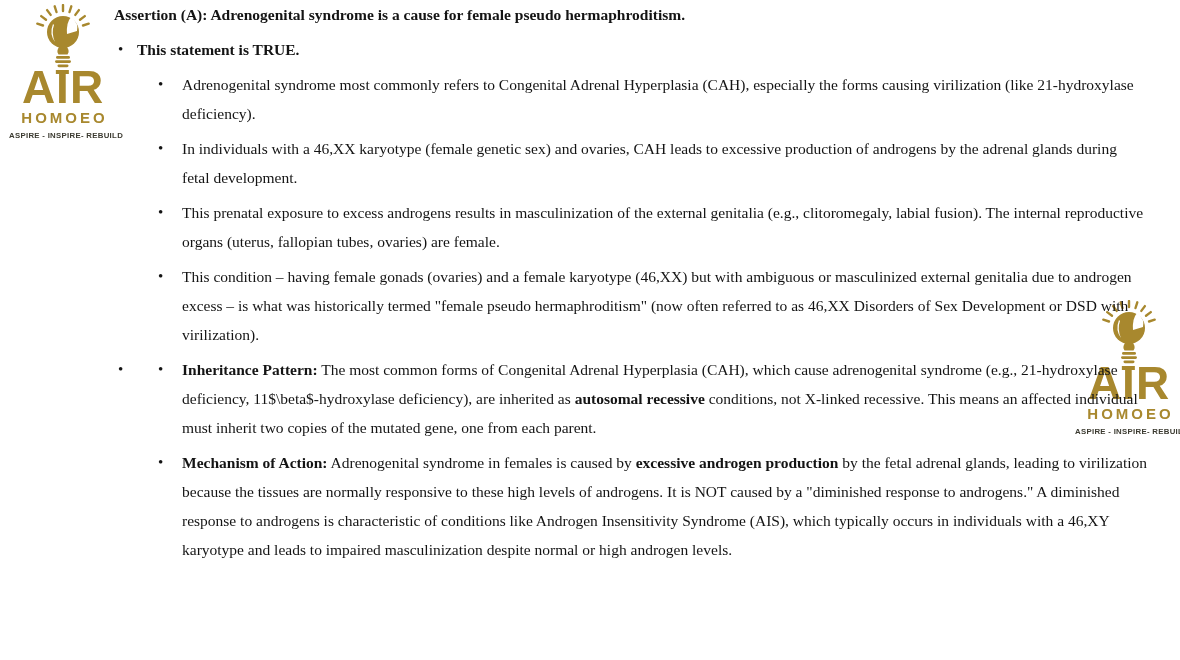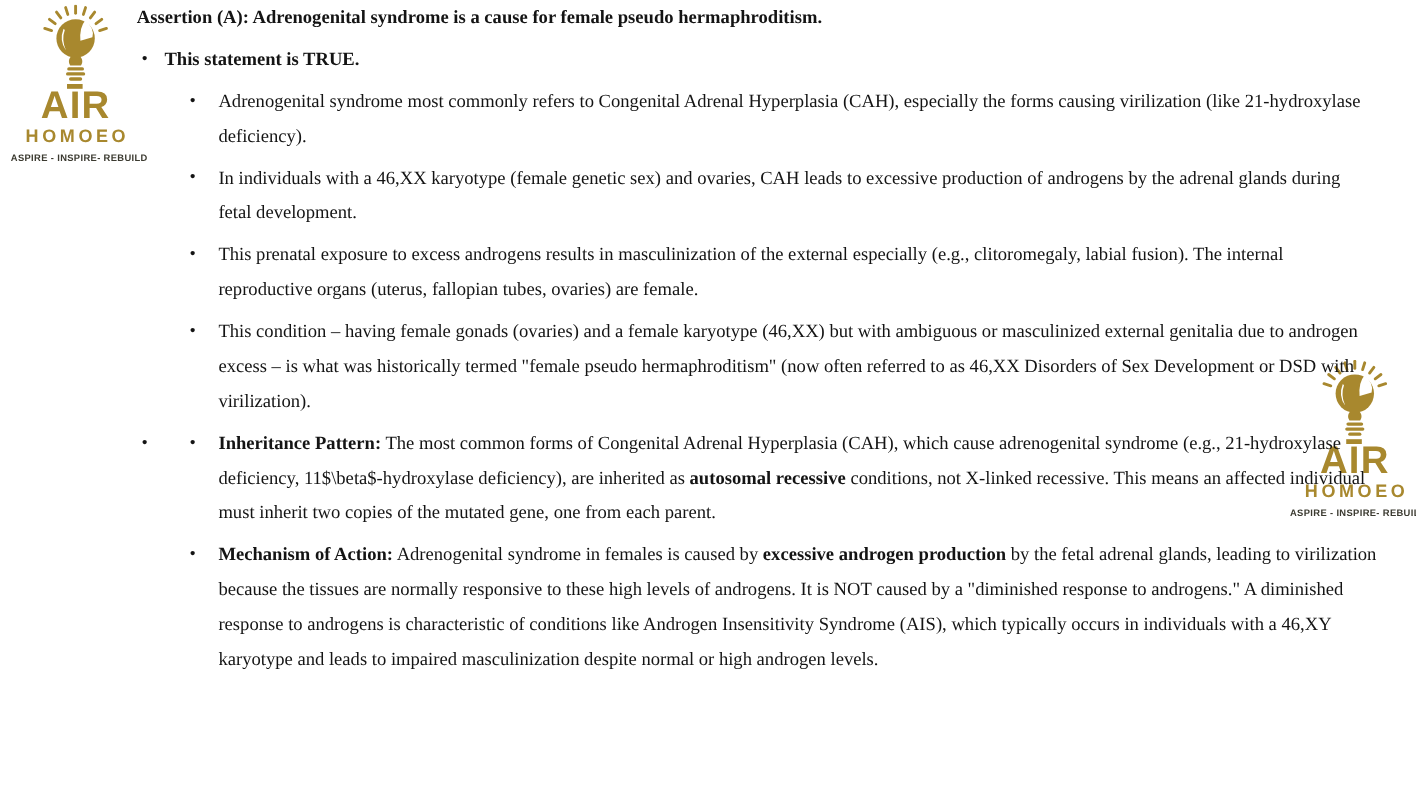--- a/index.html
+++ b/index.html
@@ -35,21 +35,21 @@
   
   .logo{
     position:absolute;width:108px;text-align:center;
     font-family:"Liberation Sans", sans-serif;
   }
   .logo-left{left:9px;top:4px;}
   .logo-right{left:1075px;top:300px;}
   .logo svg{display:block;margin:0 auto;}
   .air{
     position:relative;display:inline-block;
-    font-weight:bold;font-size:32px;line-height:32px;
+    font-weight:bold;font-size:46px;line-height:32px;
     letter-spacing:1px;color:var(--gold);margin-top:1px;
   }
   .macron{
     position:absolute;top:-1px;left:50%;
     transform:translateX(-55%);
     width:13px;height:4px;background:var(--gold);
   }
   .homoeo{
     font-weight:bold;font-size:15px;letter-spacing:3px;text-indent:3px;
     color:var(--gold);margin-top:2px;white-space:nowrap;
@@ -128,21 +128,21 @@
     <span><span>Adrenogenital syndrome most commonly refers to Congenital Adrenal Hyperplasia (CAH), especially the forms causing virilization (like 21-hydroxylase deficiency).</span></span>
   </div>
 
   <div class="li l2 para">
     <span class="bullet">•</span>
     <span><span>In individuals with a 46,XX karyotype (female genetic sex) and ovaries, CAH leads to excessive production of androgens by the adrenal glands during fetal development.</span></span>
   </div>
 
   <div class="li l2 para">
     <span class="bullet">•</span>
-    <span><span>This prenatal exposure to excess androgens results in masculinization of the external especially (e.g., clitoromegaly, labial fusion). The internal reproductive organs (uterus, fallopian tubes, ovaries) are female.</span></span>
+    <span><span>This prenatal exposure to excess androgens results in masculinization of the external genitalia (e.g., clitoromegaly, labial fusion). The internal reproductive organs (uterus, fallopian tubes, ovaries) are female.</span></span>
   </div>
 
   <div class="li l2 para">
     <span class="bullet">•</span>
     <span><span>This condition – having female gonads (ovaries) and a female karyotype (46,XX) but with ambiguous or masculinized external genitalia due to androgen excess – is what was historically termed "female pseudo hermaphroditism" (now often referred to as 46,XX Disorders of Sex Development or DSD with virilization).</span></span>
   </div>
 
 
   <div class="li l1 para">
     <span class="bullet">•</span>

